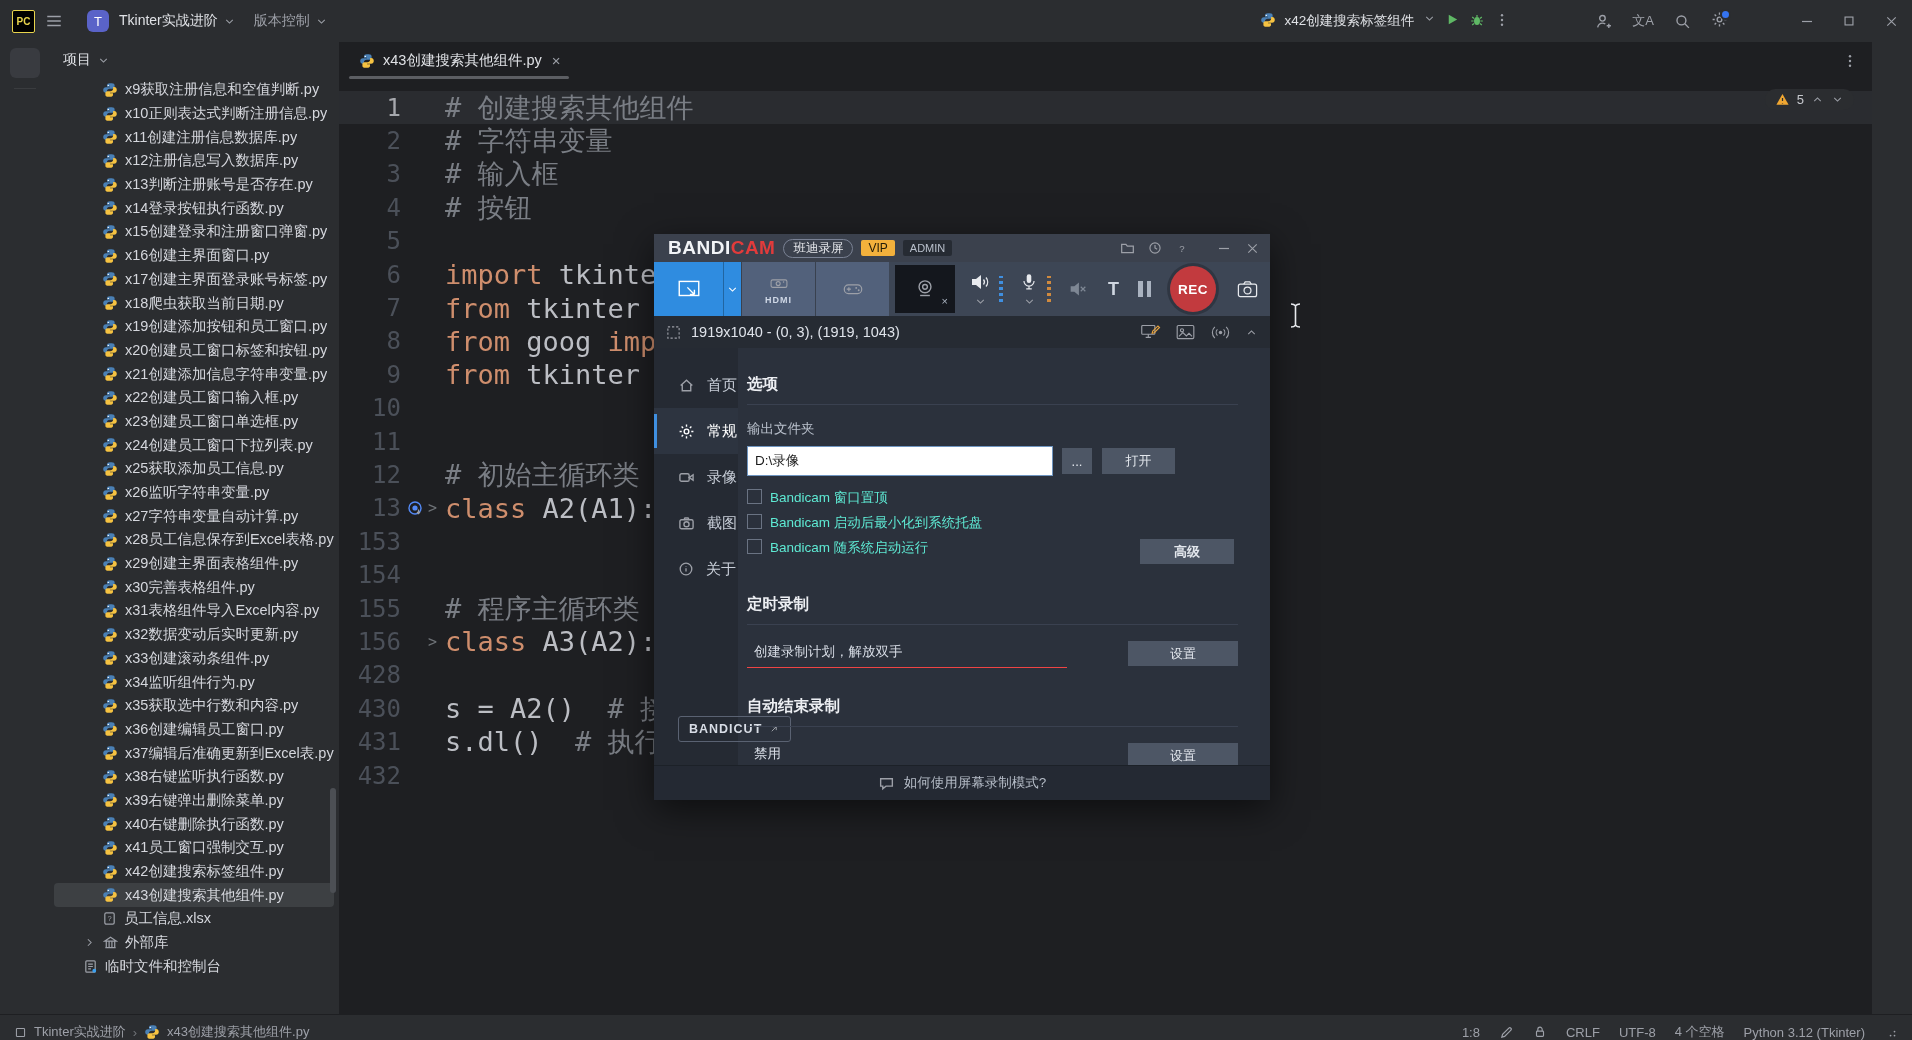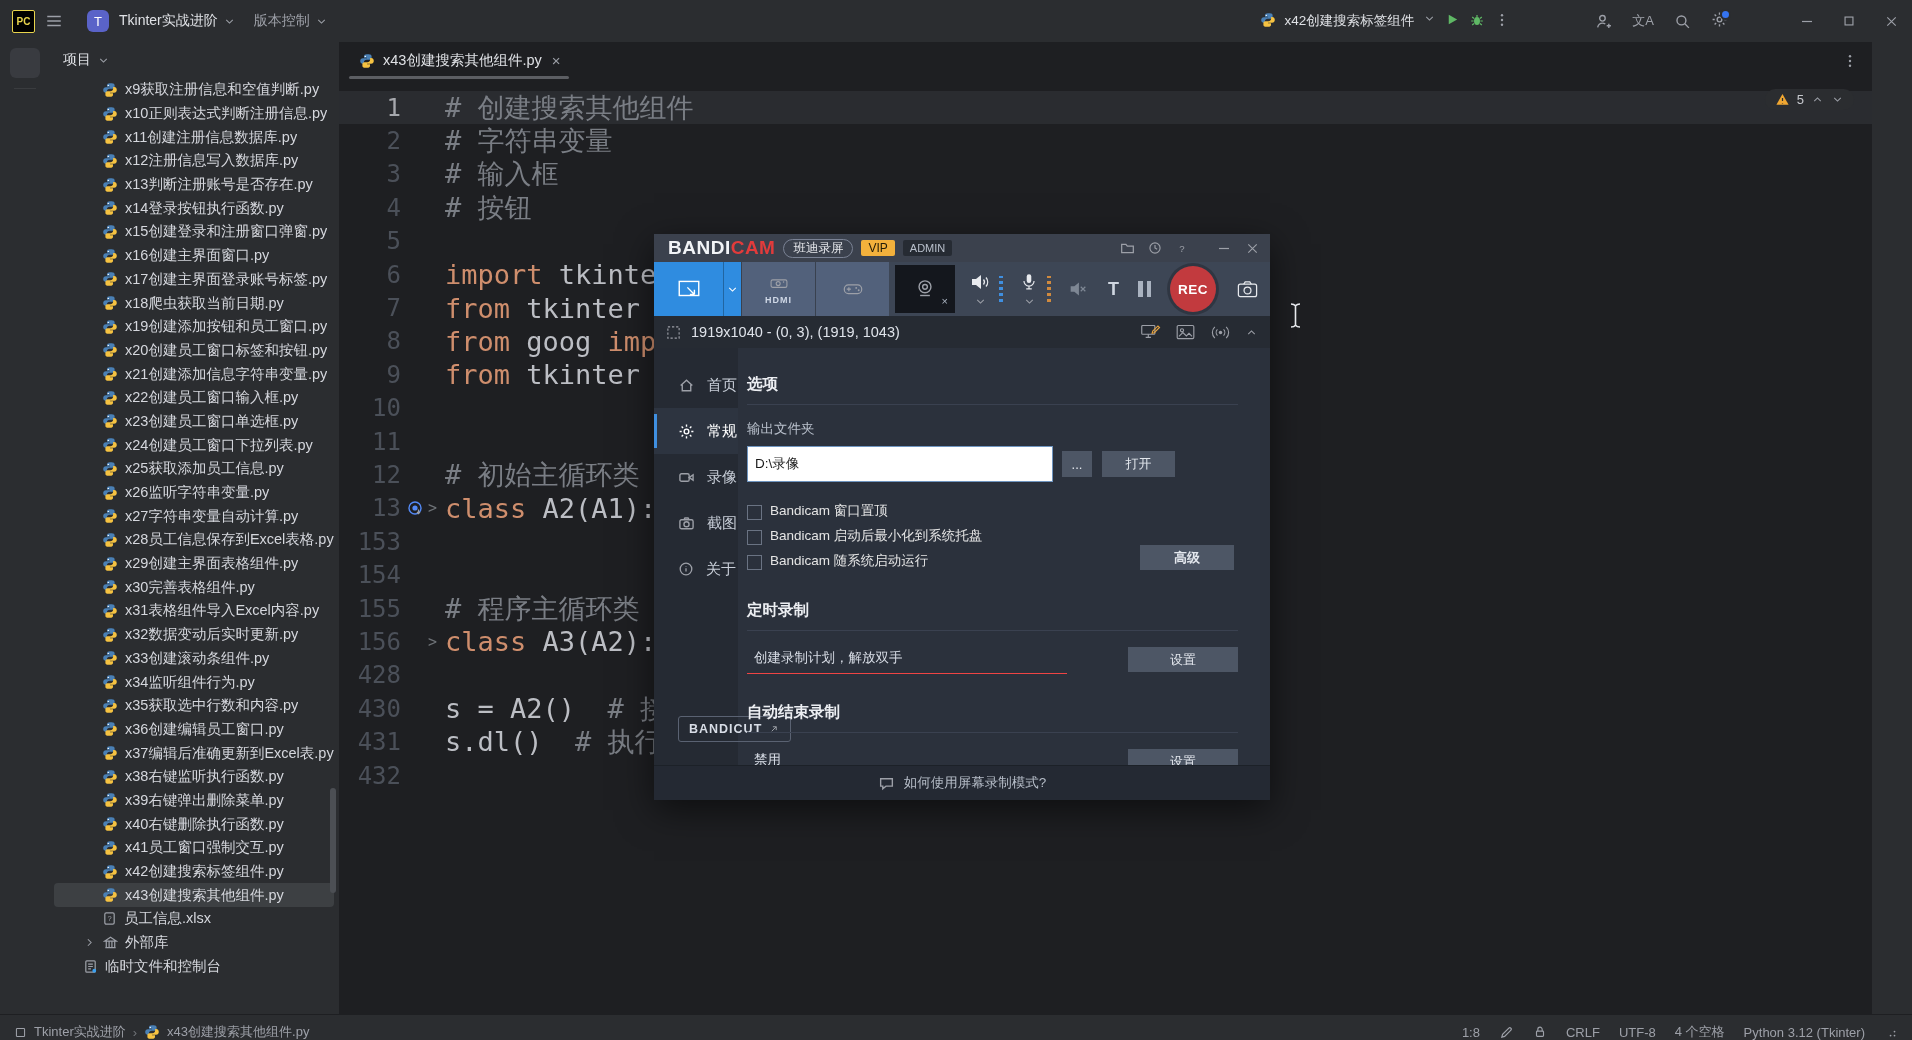--- a/index.html
+++ b/index.html
@@ -98,27 +98,27 @@
   .bc-nav-item{height:46px;display:flex;align-items:center;gap:12px;padding-left:24px;font-size:15px;color:#c9cfd9;position:relative;}
   .bc-nav-item.active{background:#2d3440;color:#fff;}
   .bc-nav-item.active:before{content:"";position:absolute;left:0;top:6px;bottom:6px;width:3px;background:#3f8fe0;}
   .bandicut{position:absolute;left:24px;bottom:24px;border:1px solid #5a6272;border-radius:3px;padding:5px 10px;
             font-size:12.5px;font-weight:bold;letter-spacing:1px;color:#d8dde6;display:flex;align-items:center;gap:6px;}
   .bc-main{flex:1;padding:26px 32px 0 9px;position:relative;}
   .bc-h{font-size:15.5px;font-weight:bold;color:#eceef2;}
   .bc-div{border-top:1px solid #3a4150;margin-top:9px;}
   .bc-label{font-size:13.5px;color:#b9c0cc;margin-top:15px;}
   .bc-inrow{display:flex;align-items:center;gap:5px;margin-top:8px;}
-  .bc-input{width:306px;height:36px;background:#fff;border:1px solid #6f95c0;color:#1a1a1a;font-size:13.5px;
+  .bc-input{width:306px;height:30px;background:#fff;border:1px solid #6f95c0;color:#1a1a1a;font-size:13.5px;
             padding:0 7px;box-sizing:border-box;font-family:inherit;}
   .bc-sbtn{height:26px;background:#4d5665;color:#e3e7ed;font-size:13px;border:none;display:flex;align-items:center;justify-content:center;}
   .bc-browse{width:30px;margin-left:4px;}
   .bc-open{width:73px;margin-left:5px;}
   .bc-checks{margin-top:13px;position:relative;}
-  .bc-check{display:flex;align-items:flex-end;gap:8px;height:25px;font-size:13.5px;color:#e5e5e5;}
+  .bc-check{display:flex;align-items:flex-start;gap:8px;height:25px;font-size:13.5px;color:#5eead4;}
   .cbx{width:13px;height:13px;border:1px solid #6a7383;background:#2b313c;flex:none;}
   .bc-adv{position:absolute;right:4px;bottom:0;width:94px;height:25px;font-weight:bold;}
   .bc-row{display:flex;align-items:center;margin-top:14px;}
   .bc-underl{width:306px;border-bottom:1px solid #ef4444;padding:4px 7px 6px;font-size:13.5px;color:#d8dde6;}
   .bc-set{width:110px;height:25px;margin-left:61px;}
   .bc-help{position:absolute;left:0;right:0;bottom:0;height:34px;background:#242933;border-top:1px solid #1c2128;
            display:flex;align-items:center;justify-content:center;gap:9px;font-size:13.5px;color:#b6bdc8;}
   
   .ibeam{position:absolute;left:1288px;top:302px;z-index:99;}
 </style>

